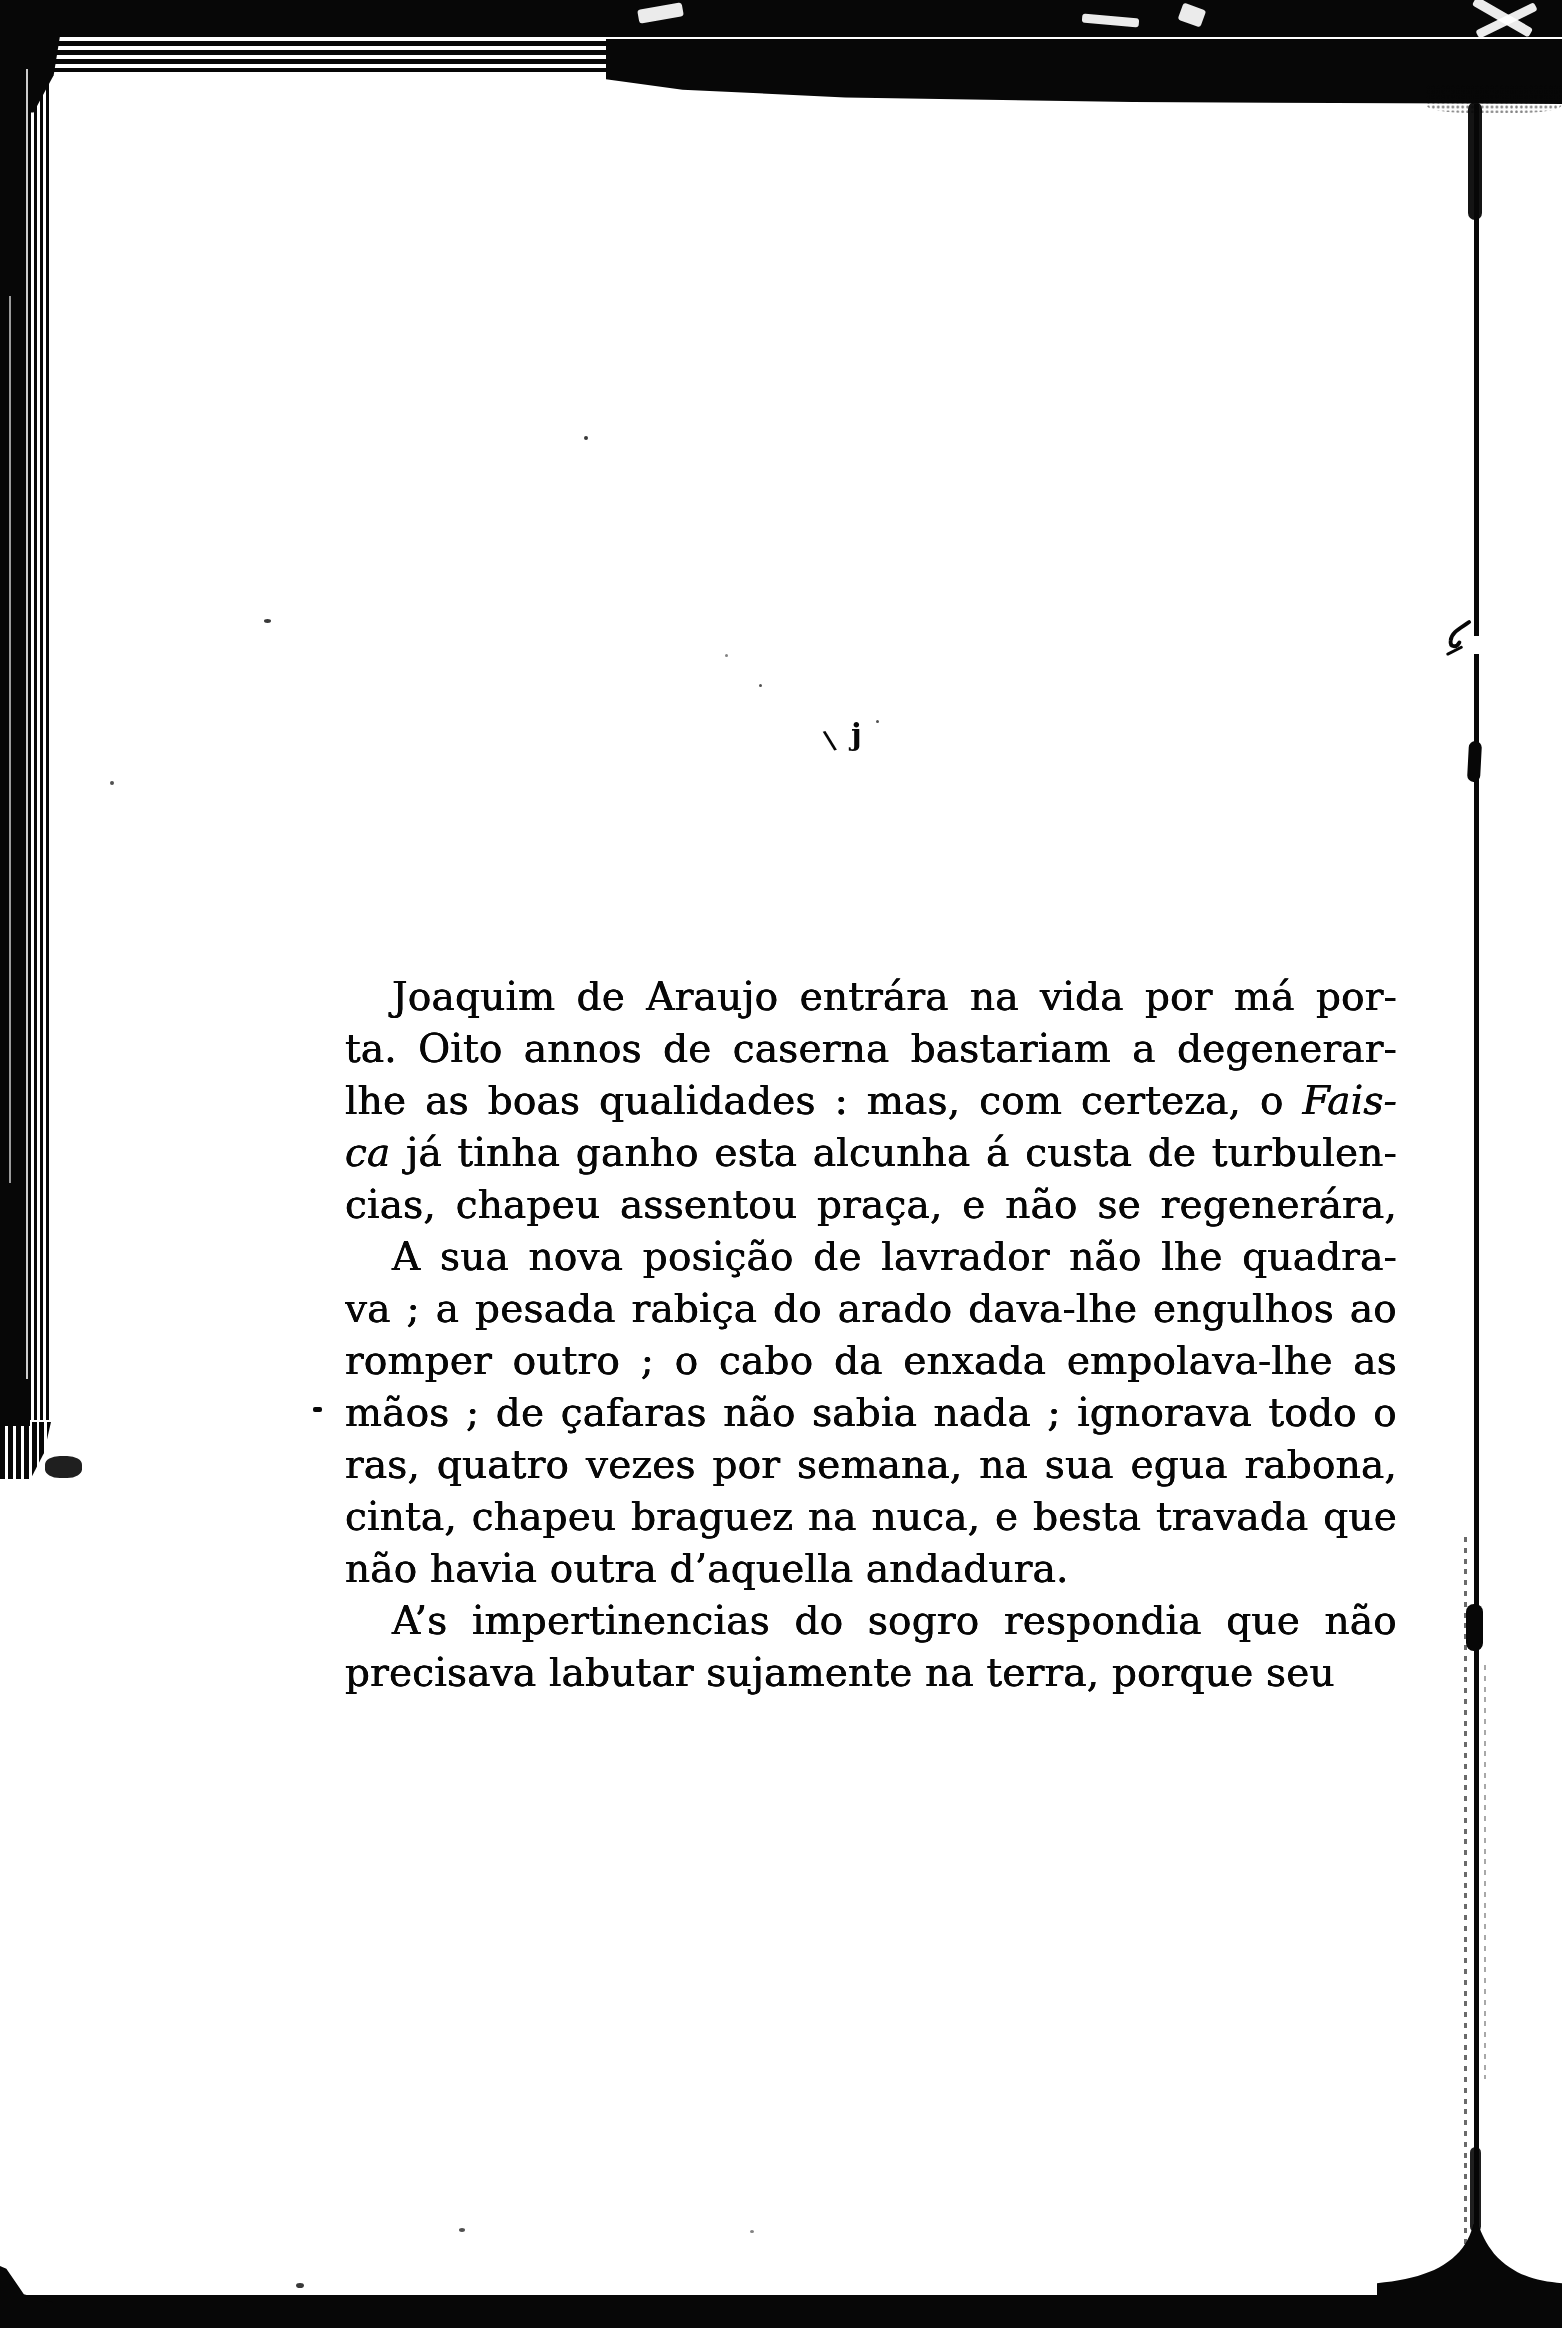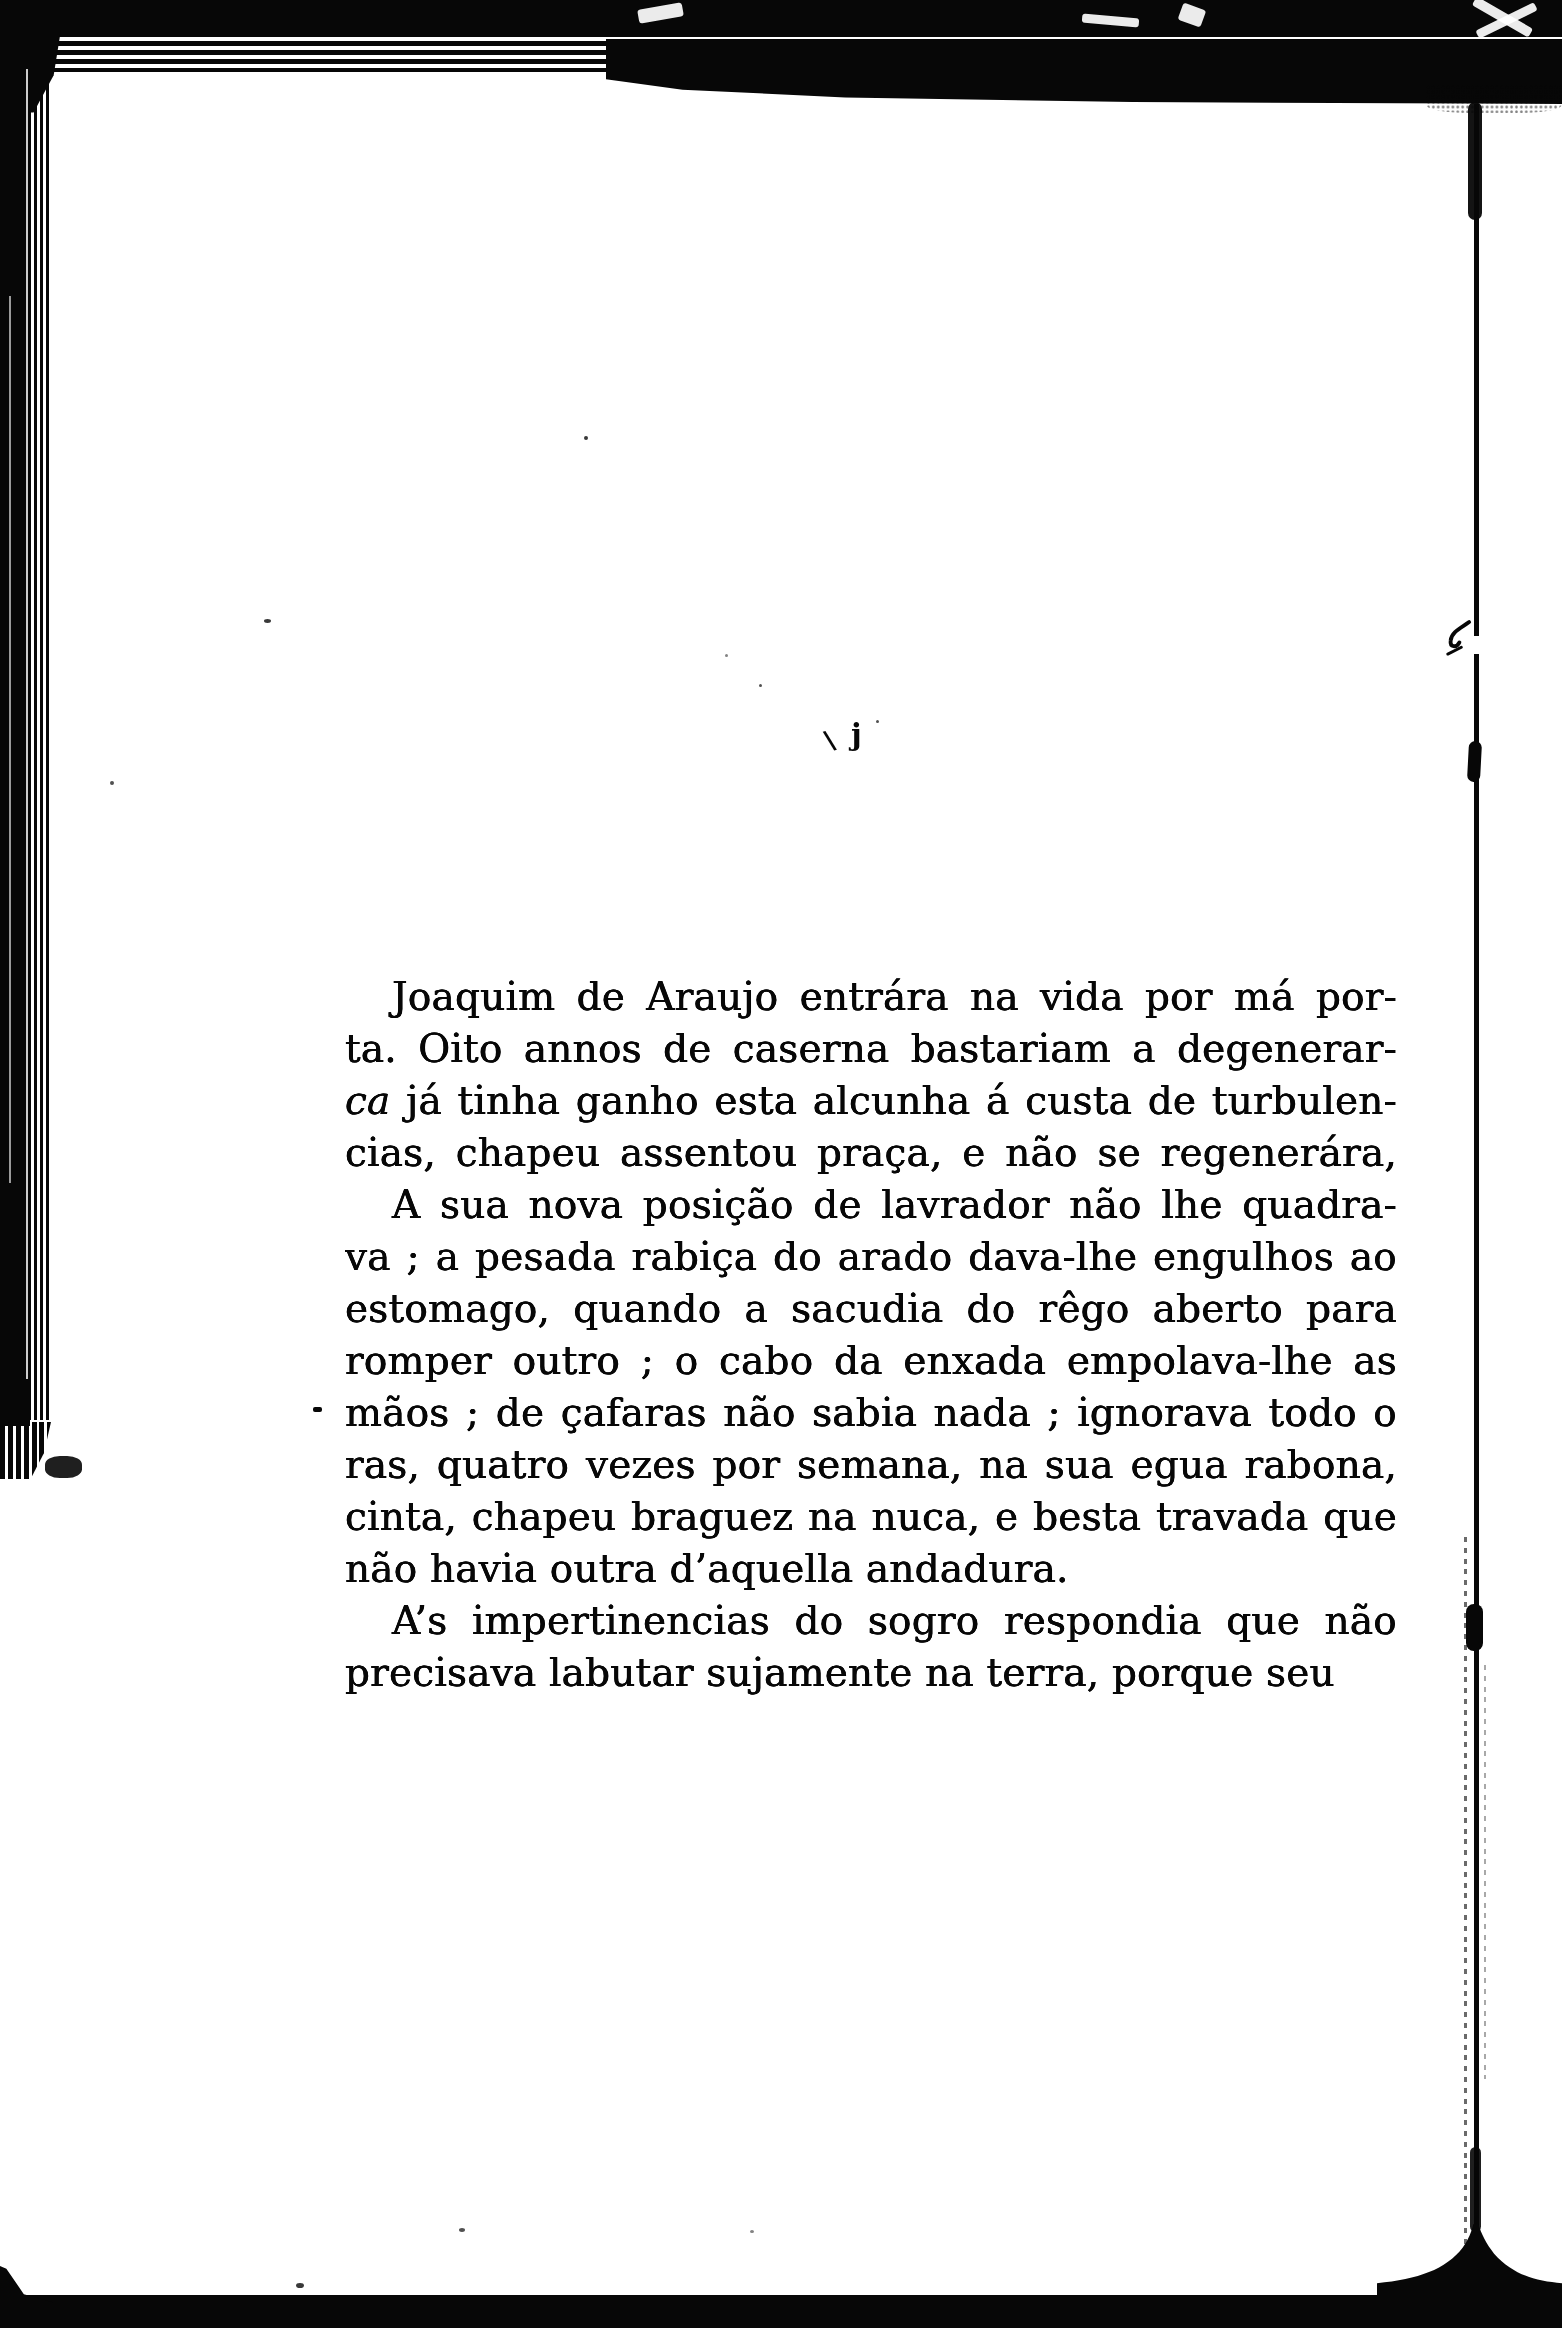--- a/index.html
+++ b/index.html
@@ -131,25 +131,25 @@
   <div class="dot" style="left:725px;top:654px;width:3px;height:3px;opacity:.5;"></div>
   <div class="dot" style="left:876px;top:720px;width:3px;height:3px;opacity:.7;"></div>
   <div class="dot" style="left:313px;top:1407px;width:8.9px;height:4.9px;border-radius:2px;"></div>
   <div class="dot" style="left:296px;top:2283px;width:7.9px;height:4.9px;opacity:.8;"></div>
   <div class="dot" style="left:459px;top:2228px;width:5.9px;height:3.9px;opacity:.7;"></div>
   <div class="dot" style="left:750px;top:2230px;width:3.9px;height:3px;opacity:.5;"></div>
 
   <div class="text-block">
       <div class="tline para-start">Joaquim de Araujo entrára na vida por má por-</div>
       <div class="tline">ta. Oito annos de caserna bastariam a degenerar-</div>
+      <div class="tline">lhe as boas qualidades : mas, com certeza, o <em>Fais-</em></div>
       <div class="tline"><em>ca</em> já tinha ganho esta alcunha á custa de turbulen-</div>
       <div class="tline">cias, chapeu assentou praça, e não se regenerára,</div>
       <div class="tline para-start">A sua nova posição de lavrador não lhe quadra-</div>
       <div class="tline">va ; a pesada rabiça do arado dava-lhe engulhos ao</div>
-      <div class="tline">estomago, quando a sacudia do rêgo aberto para</div>
       <div class="tline">romper outro ; o cabo da enxada empolava-lhe as</div>
       <div class="tline">mãos ; de çafaras não sabia nada ; ignorava todo o</div>
       <div class="tline">ras, quatro vezes por semana, na sua egua rabona,</div>
       <div class="tline">cinta, chapeu braguez na nuca, e besta travada que</div>
       <div class="tline para-end">não havia outra d’aquella andadura.</div>
       <div class="tline para-start">A’s impertinencias do sogro respondia que não</div>
       <div class="tline para-end">precisava labutar sujamente na terra, porque seu</div>
     </div>
 
 </div>

